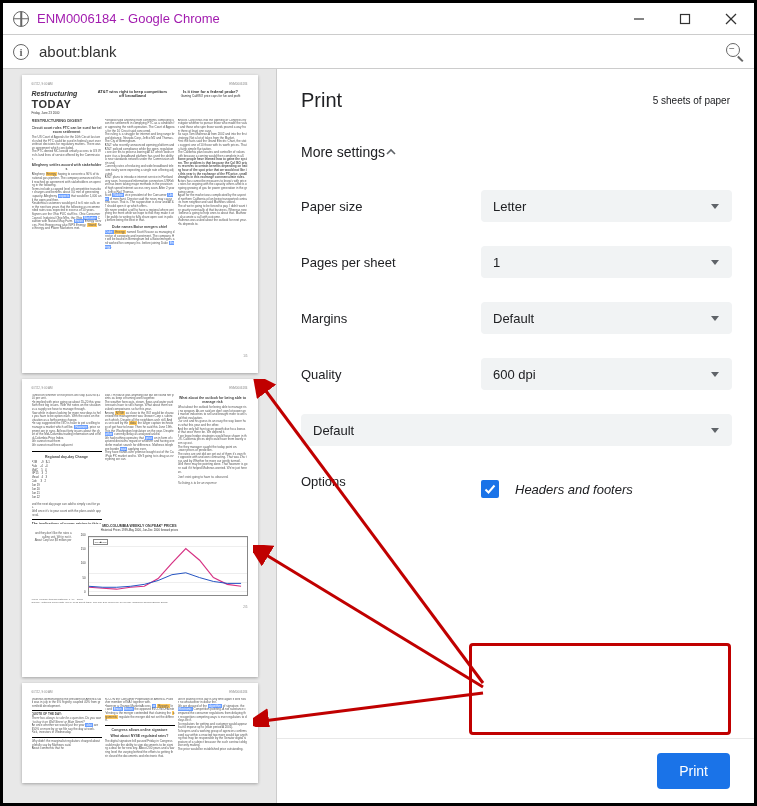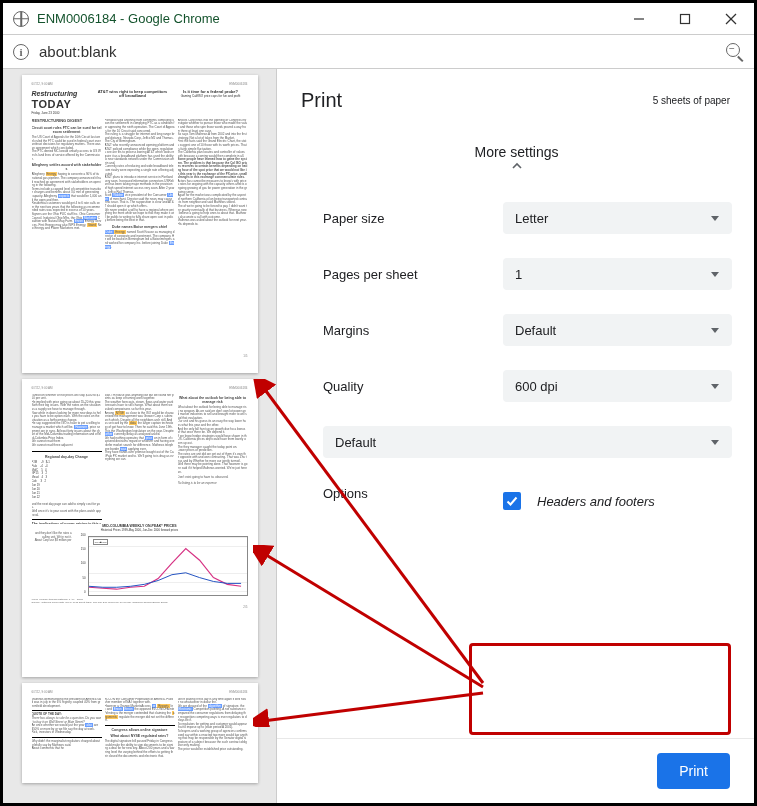--- a/index.html
+++ b/index.html
@@ -2,21 +2,21 @@
 <html><head>
 <meta charset="utf-8">
 <style>
   * { box-sizing: border-box; margin: 0; padding: 0; font-family: "Segoe UI", Arial, sans-serif; }
   body { background:#fff; }
   .window { width:757px; height:806px; border:3px solid #000; background:#fff; display:flex; flex-direction:column; }
   .titlebar { height:32px; background:#fff; display:flex; align-items:center; border-bottom:1px solid #ccc; }
   .titlebar .globe { width:16px; height:16px; border:1.5px solid #666; border-radius:50%; margin:0 8px 0 10px; position:relative; }
   .titlebar .globe::before { content:""; position:absolute; width:100%; height:1.5px; background:#666; top:50%; left:0; transform:translateY(-50%); }
   .titlebar .globe::after { content:""; position:absolute; width:1.5px; height:100%; background:#666; left:50%; top:0; transform:translateX(-50%); }
-  .titlebar .title { flex:1; font-size:13px; color:#14532d; }
+  .titlebar .title { flex:1; font-size:13px; color:#a21caf; }
   .winbtn { width:46px; height:32px; display:flex; align-items:center; justify-content:center; color:#333; }
   .winbtn svg { width:12px; height:12px; }
   .addrbar { height:34px; display:flex; align-items:center; border-bottom:1px solid #ccc; padding:0 10px; background:#fff; }
   .addrbar .infoicon { width:16px; height:16px; border:1.5px solid #666; border-radius:50%; display:flex; align-items:center; justify-content:center; font-size:11px; color:#666; margin-right:10px; font-family:Georgia,serif; font-weight:bold; }
   .addrbar .url { flex:1; font-size:15px; color:#333; }
   .addrbar .zoom { width:18px; height:18px; position:relative; }
   .addrbar .zoom::before { content:""; position:absolute; width:12px; height:12px; border:1.5px solid #666; border-radius:50%; top:0; left:0; }
   .addrbar .zoom::after { content:""; position:absolute; width:7px; height:1.5px; background:#666; bottom:1px; right:0; transform:rotate(45deg); }
   .addrbar .zoom span { position:absolute; top:1px; left:3px; font-size:10px; color:#666; line-height:10px; }
   .content { flex:1; display:flex; overflow:hidden; position:relative; }
@@ -46,24 +46,24 @@
   .chart svg { width:100%; height:100%; }
   .panel { flex:1; padding:0; display:flex; flex-direction:column; background:#fff; position:relative; }
   .panelrow { padding:20px 24px 14px 24px; display:flex; align-items:center; justify-content:space-between; }
   .print-title { font-size:20px; color:#202124; }
   .sheets { font-size:10px; color:#202124; }
   .settings-body { flex:1; overflow-y:scroll; padding:0 8px 0 24px; }
   .settings-body::-webkit-scrollbar { width:16px; }
   .settings-body::-webkit-scrollbar-track { background:#f0f0f0; }
   .settings-body::-webkit-scrollbar-thumb { background:#b8b8b8; }
   .settings-body::-webkit-scrollbar-button { height:16px; background:#e4e4e4; }
-  .more-settings { display:flex; align-items:center; padding:18px 14px 18px 0; cursor:pointer;flex-direction:column; }
+  .more-settings { display:flex; align-items:center; padding:18px 14px 18px 0; cursor:pointer; }
   .more-settings span { font-size:14px; color:#202124; }
   .chev { width:12px; height:12px; }
-  .setting-row { display:flex; align-items:center; padding:10px 14px 10px 0; min-height:56px;margin-left:22px; }
+  .setting-row { display:flex; align-items:center; padding:10px 14px 10px 0; min-height:56px; }
   .setting-label { width:180px; font-size:13px; color:#202124; }
   .select { flex:1; height:32px; background:#f1f3f4; border-radius:4px; display:flex; align-items:center; justify-content:space-between; padding:0 12px; font-size:13px; color:#202124; border:none; outline:none; appearance:none; }
   .select .arrow { width:10px; height:10px; }
   .checkbox-row { display:flex; align-items:center; gap:16px; font-size:13px; color:#202124; padding:6px 0; }
   .cb { width:18px; height:18px; border-radius:2px; background:#1a73e8; display:flex; align-items:center; justify-content:center; cursor:pointer; }
   .cb svg { width:14px; height:14px; }
   .cursor-hand { position:absolute; width:18px; height:22px; left:204px; bottom:-8px; pointer-events:none; }
   .option-group { padding-left:0px;font-style:italic; }
   .buttons { padding:14px 24px; display:flex; justify-content:flex-end; gap:10px; border-top:1px solid #e8e8e8; }
   .btn { height:36px; padding:0 22px; border-radius:4px; font-size:14px; font-weight:500; border:none; cursor:pointer; }

